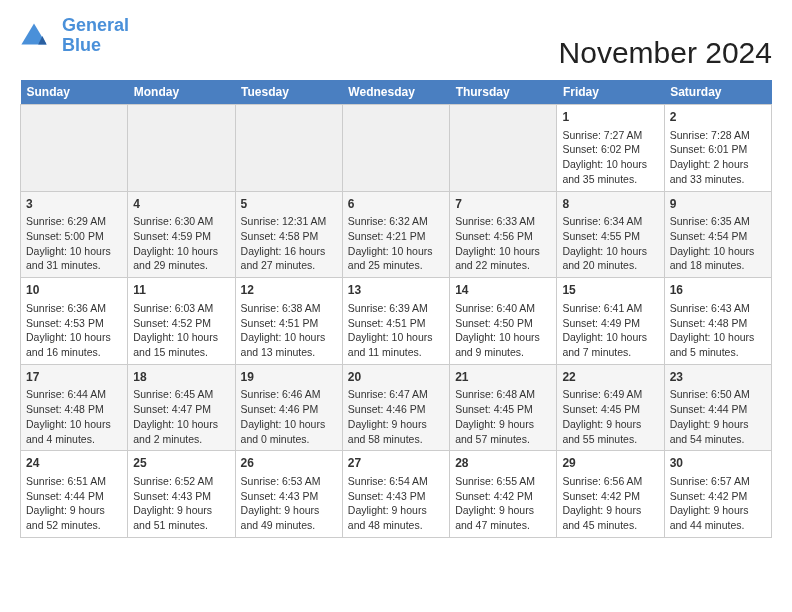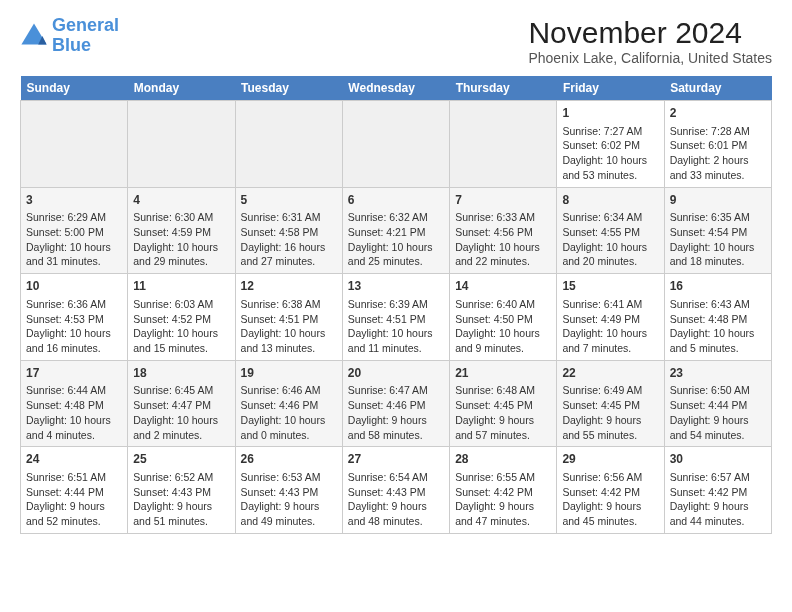--- a/index.html
+++ b/index.html
@@ -22,27 +22,29 @@
       gap: 4px;
     }
     .logo-text {
       font-size: 18px;
       font-weight: bold;
       color: #333;
       line-height: 1.1;
     }
     .logo-text span {
       color: #4a90d9;
+      margin-left: 10px;
     }
     .logo-icon {
       width: 28px;
       height: 28px;
     }
     .title-block {
-      text-align: left;
+      text-align: right;
+      margin-top: 20px;
     }
     .title-block h1 {
       font-size: 30px;
       font-weight: normal;
       color: #222;
     }
     .title-block h2 {
       font-size: 14px;
       font-weight: normal;
       color: #555;
@@ -97,21 +99,20 @@
         <polygon points="20,2 38,32 2,32" fill="#4a90d9"></polygon>
         <polygon points="26,32 38,32 32,20" fill="#2a5fa0"></polygon>
       </svg>
       <div class="logo-text">
         <div><span>General</span></div>
         <div><span>Blue</span></div>
       </div>
     </div>
     <div class="title-block">
       <h1>November 2024</h1>
-      <h2>Phoenix Lake, California, United States</h2>
     </div>
   </div>
 
   <table>
     <thead>
       <tr>
         <th>Sunday</th>
         <th>Monday</th>
         <th>Tuesday</th>
         <th>Wednesday</th>
@@ -124,21 +125,21 @@
     <tr>
           <td class="empty-cell"></td>
           <td class="empty-cell"></td>
           <td class="empty-cell"></td>
           <td class="empty-cell"></td>
           <td class="empty-cell"></td>
           <td>
             <span class="day-number">1</span>
             <div>Sunrise: 7:27 AM</div>
             <div>Sunset: 6:02 PM</div>
-            <div>Daylight: 10 hours and 53 minutes.</div>
+            <div>Daylight: 10 hours and 35 minutes.</div>
           </td>
           <td>
             <span class="day-number">2</span>
             <div>Sunrise: 7:28 AM</div>
             <div>Sunset: 6:01 PM</div>
             <div>Daylight: 2 hours and 33 minutes.</div>
           </td>
         </tr>
         <tr>
           <td>
@@ -148,21 +149,21 @@
             <div>Daylight: 10 hours and 31 minutes.</div>
           </td>
           <td>
             <span class="day-number">4</span>
             <div>Sunrise: 6:30 AM</div>
             <div>Sunset: 4:59 PM</div>
             <div>Daylight: 10 hours and 29 minutes.</div>
           </td>
           <td>
             <span class="day-number">5</span>
-            <div>Sunrise: 6:31 AM</div>
+            <div>Sunrise: 12:31 AM</div>
             <div>Sunset: 4:58 PM</div>
             <div>Daylight: 16 hours and 27 minutes.</div>
           </td>
           <td>
             <span class="day-number">6</span>
             <div>Sunrise: 6:32 AM</div>
             <div>Sunset: 4:21 PM</div>
             <div>Daylight: 10 hours and 25 minutes.</div>
           </td>
           <td>

